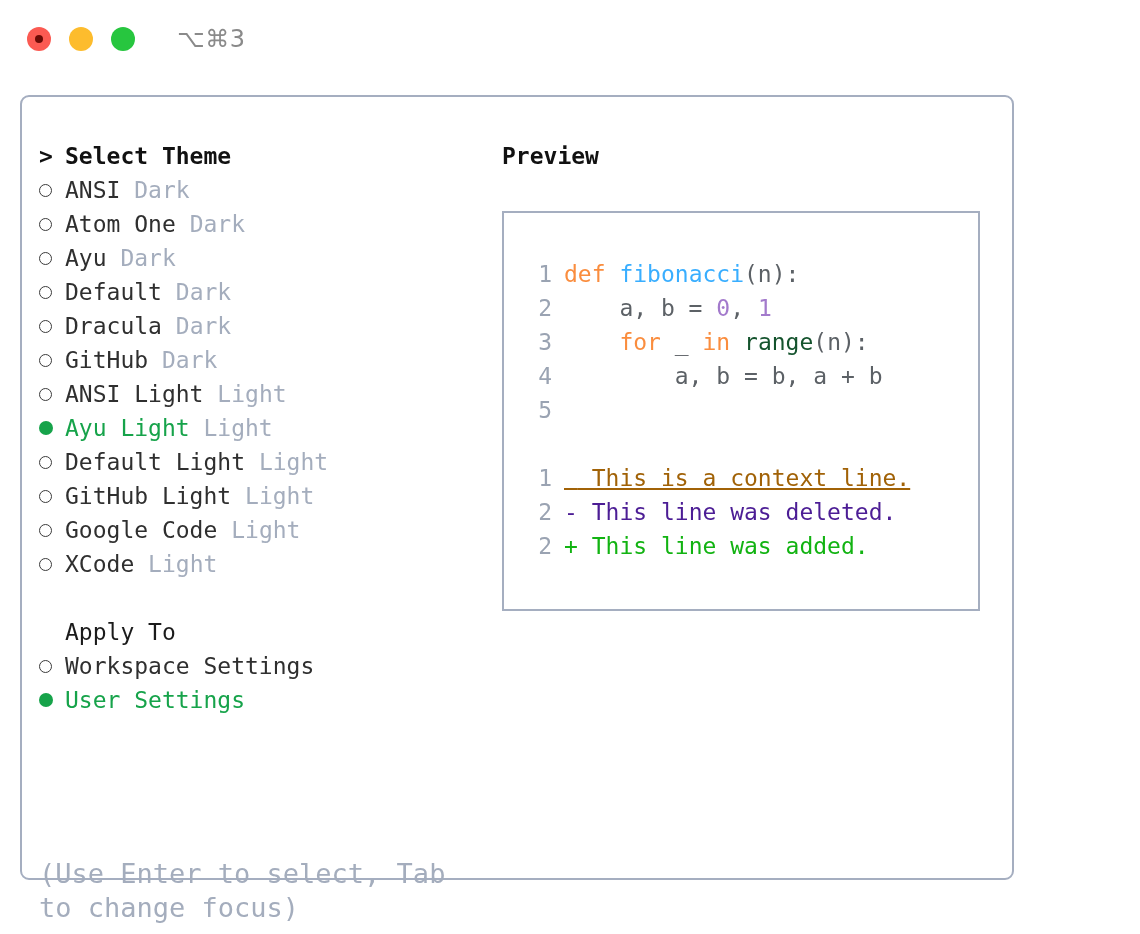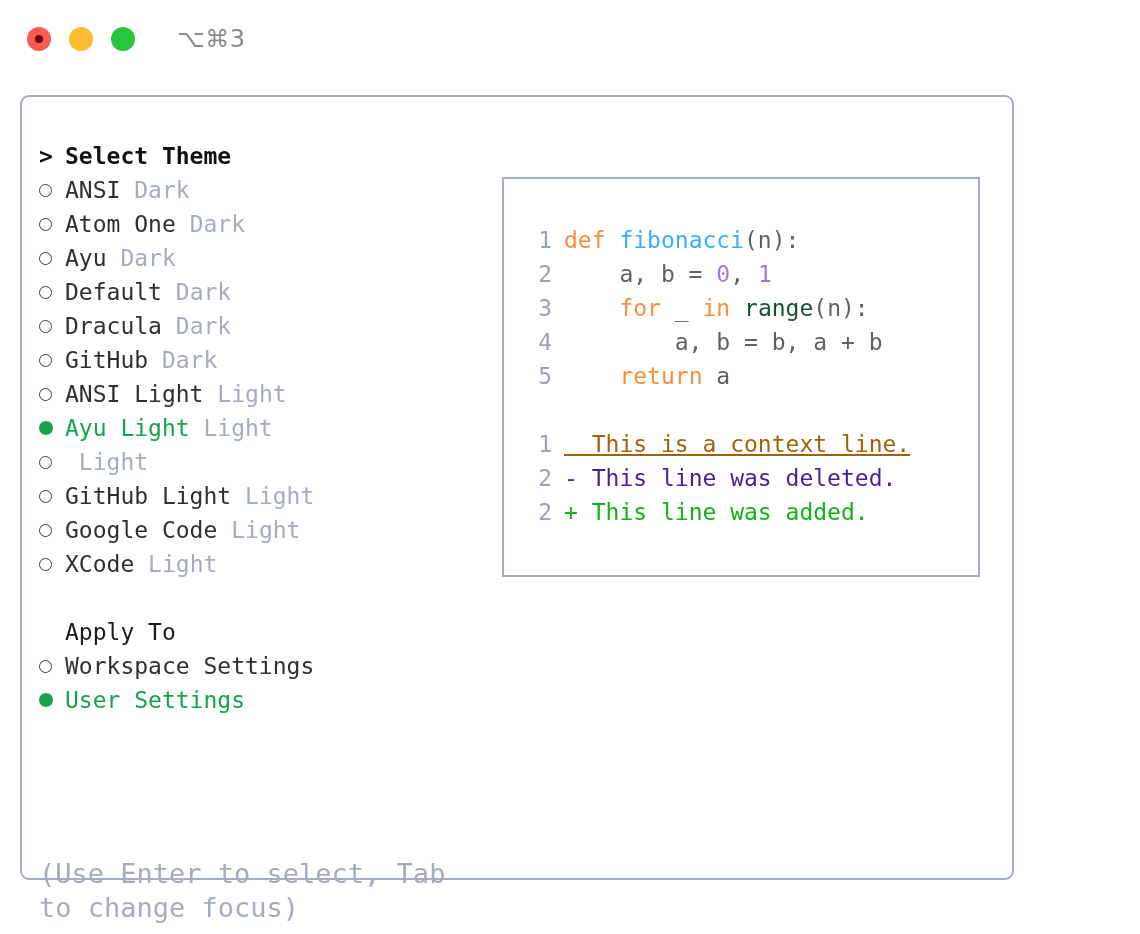--- a/index.html
+++ b/index.html
@@ -236,48 +236,49 @@
 
         <div id="theme-list">
             <div class="row"><span class="bullet"><span class="dot-hollow"></span></span><span class="item-label">ANSI</span><span class="gap"> </span><span class="item-tag">Dark</span></div>
             <div class="row"><span class="bullet"><span class="dot-hollow"></span></span><span class="item-label">Atom One</span><span class="gap"> </span><span class="item-tag">Dark</span></div>
             <div class="row"><span class="bullet"><span class="dot-hollow"></span></span><span class="item-label">Ayu</span><span class="gap"> </span><span class="item-tag">Dark</span></div>
             <div class="row"><span class="bullet"><span class="dot-hollow"></span></span><span class="item-label">Default</span><span class="gap"> </span><span class="item-tag">Dark</span></div>
             <div class="row"><span class="bullet"><span class="dot-hollow"></span></span><span class="item-label">Dracula</span><span class="gap"> </span><span class="item-tag">Dark</span></div>
             <div class="row"><span class="bullet"><span class="dot-hollow"></span></span><span class="item-label">GitHub</span><span class="gap"> </span><span class="item-tag">Dark</span></div>
             <div class="row"><span class="bullet"><span class="dot-hollow"></span></span><span class="item-label">ANSI Light</span><span class="gap"> </span><span class="item-tag">Light</span></div>
             <div class="row"><span class="bullet"><span class="dot-filled"></span></span><span class="item-label selected">Ayu Light</span><span class="gap"> </span><span class="item-tag">Light</span></div>
-            <div class="row"><span class="bullet"><span class="dot-hollow"></span></span><span class="gap"> </span><span class="item-tag">Light</span></div>
+            <div class="row"><span class="bullet"><span class="dot-hollow"></span></span><span class="item-label">Default Light</span><span class="gap"> </span><span class="item-tag">Light</span></div>
             <div class="row"><span class="bullet"><span class="dot-hollow"></span></span><span class="item-label">GitHub Light</span><span class="gap"> </span><span class="item-tag">Light</span></div>
             <div class="row"><span class="bullet"><span class="dot-hollow"></span></span><span class="item-label">Google Code</span><span class="gap"> </span><span class="item-tag">Light</span></div>
             <div class="row"><span class="bullet"><span class="dot-hollow"></span></span><span class="item-label">XCode</span><span class="gap"> </span><span class="item-tag">Light</span></div>
           </div>
 
         <div class="spacer-row"></div>
 
         <div class="row apply-head">
           <span class="caret blank">&gt;</span><span>Apply To</span>
         </div>
 
         <div id="apply-list">
             <div class="row"><span class="bullet"><span class="dot-hollow"></span></span><span class="item-label">Workspace Settings</span></div>
             <div class="row"><span class="bullet"><span class="dot-filled"></span></span><span class="item-label selected">User Settings</span></div>
           </div>
       </div>
 
       <div class="hint">(Use Enter to select, Tab to change focus)</div>
 
       <div class="right-col">
+        <div class="preview-title">Preview</div>
         <div class="preview-box">
           <div id="code-block">
               <div class="code-line"><span class="ln">1</span><span class="code-body"><span class="tok-kw">def </span><span class="tok-fn">fibonacci</span><span class="tok-plain">(n):</span></span></div>
               <div class="code-line"><span class="ln">2</span><span class="code-body"><span class="tok-plain">    a, b = </span><span class="tok-num">0</span><span class="tok-plain">, </span><span class="tok-num">1</span></span></div>
               <div class="code-line"><span class="ln">3</span><span class="code-body"><span class="tok-plain">    </span><span class="tok-kw">for</span><span class="tok-plain"> _ </span><span class="tok-kw">in</span><span class="tok-plain"> </span><span class="tok-call">range</span><span class="tok-plain">(n):</span></span></div>
               <div class="code-line"><span class="ln">4</span><span class="code-body"><span class="tok-plain">        a, b = b, a + b</span></span></div>
-              <div class="code-line"><span class="ln">5</span><span class="code-body"><span class="tok-plain">    </span><span class="tok-kw">return</span><span class="tok-plain"> a</span></span></div>
+              <div class="code-line"><span class="ln">5</span></div>
             </div>
           <div class="spacer-row"></div>
           <div id="diff-block">
               <div class="code-line"><span class="ln">1</span><span class="code-body diff-ctx"><span> </span><span> This is a context line.</span></span></div>
               <div class="code-line"><span class="ln">2</span><span class="code-body diff-del"><span>-</span><span> This line was deleted.</span></span></div>
               <div class="code-line"><span class="ln">2</span><span class="code-body diff-add"><span>+</span><span> This line was added.</span></span></div>
             </div>
         </div>
       </div>
 

